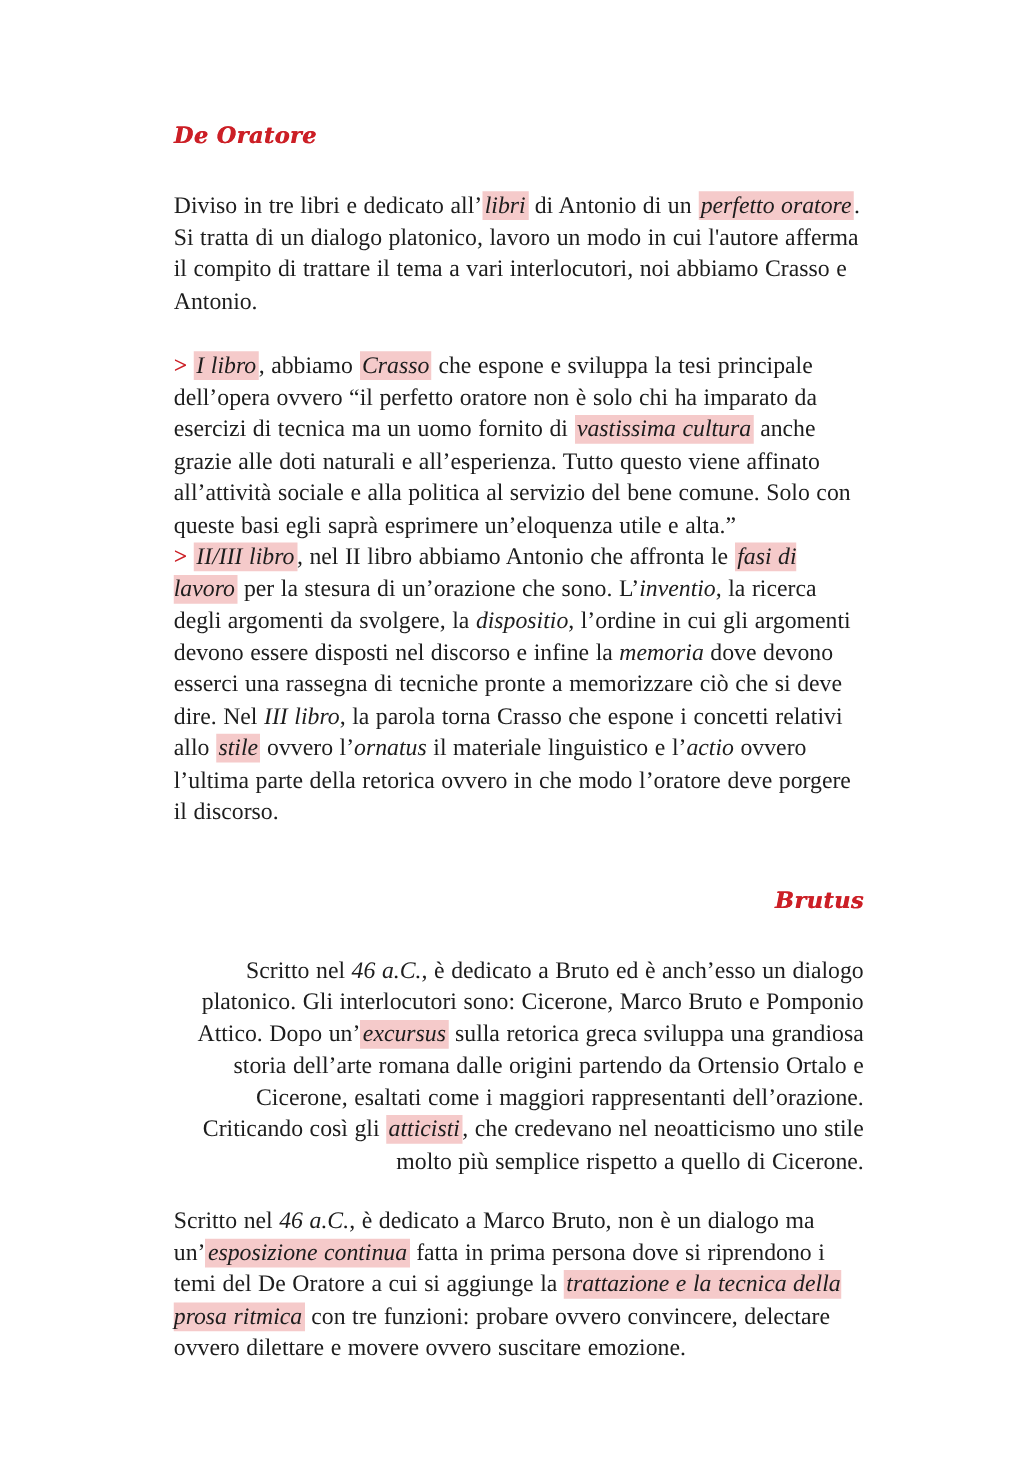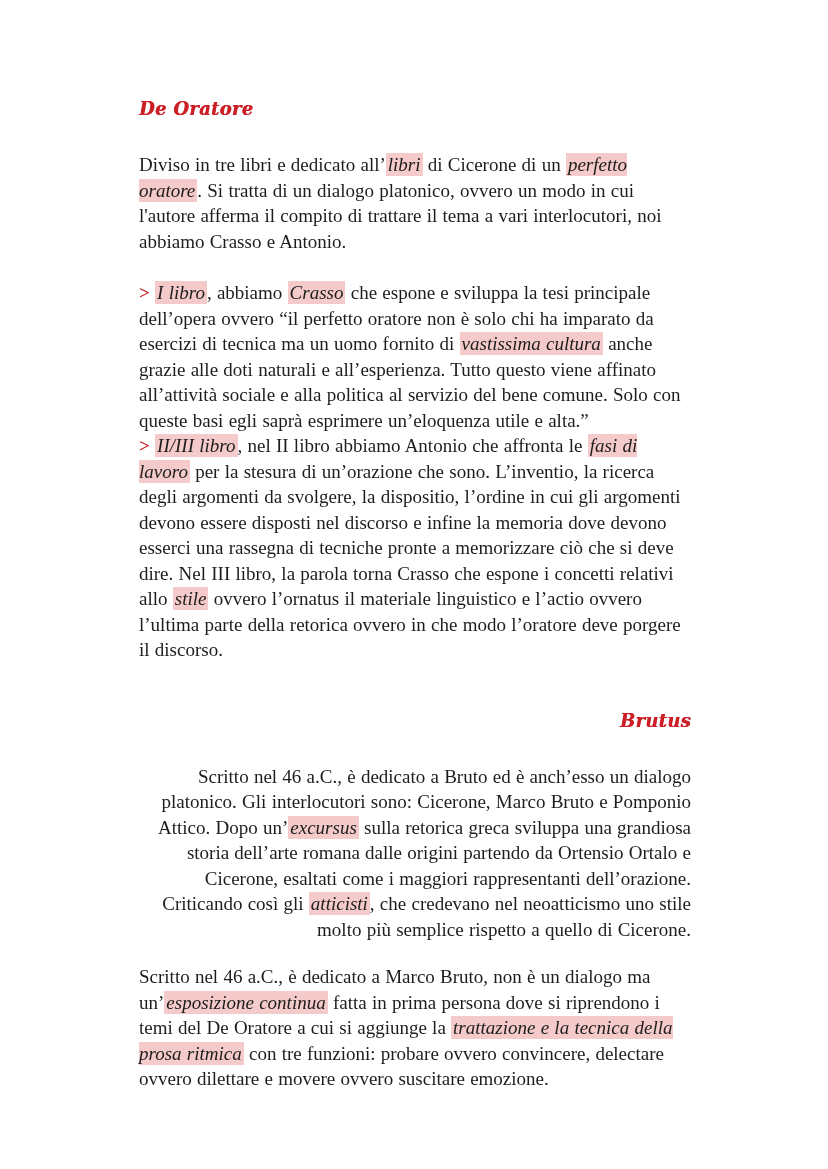--- a/index.html
+++ b/index.html
@@ -34,39 +34,39 @@
     margin: 0 0 31px 0;
   }
   .para {
     margin: 0;
     font-size: 19px;
     line-height: 25.5px;
     word-spacing: 0.5px;
   }
   .para + .para { margin-top: 26px; }
   .run-n { font-style: normal; margin-top: 32px; }
-  .run-i { }
+  .run-i { font-style: italic; }
   .run-hi {
     font-style: italic;
     background: var(--highlight-pink, #f5caca);
     padding: 1px 2px;
   }
   .run-red {
     color: var(--accent-red, #cc1f26);
     font-weight: 600;
   }
 </style>
 </head>
 <body>
 
 <div class="page">
 
   <section>
     <h2 class="script-heading">De Oratore</h2>
-    <p class="para"><span class="run-n">Diviso in tre libri e dedicato all’</span><span class="run-hi">libri</span><span class="run-n"> di Cicerone di un </span><span class="run-hi">perfetto oratore</span><span class="run-n">. Si tratta di un dialogo platonico, ovvero un modo in cui l'autore afferma il compito di trattare il tema a vari interlocutori, noi abbiamo Crasso e Antonio.</span></p>
+    <p class="para"><span class="run-n">Diviso in tre libri e dedicato all’</span><span class="run-hi">libri</span><span class="run-n"> di Antonio di un </span><span class="run-hi">perfetto oratore</span><span class="run-n">. Si tratta di un dialogo platonico, lavoro un modo in cui l'autore afferma il compito di trattare il tema a vari interlocutori, noi abbiamo Crasso e Antonio.</span></p>
     <p class="para"><span class="run-red">&gt; </span><span class="run-hi">I libro</span><span class="run-n">, abbiamo </span><span class="run-hi">Crasso</span><span class="run-n"> che espone e sviluppa la tesi principale dell’opera ovvero “il perfetto oratore non è solo chi ha imparato da esercizi di tecnica ma un uomo fornito di </span><span class="run-hi">vastissima cultura</span><span class="run-n"> anche grazie alle doti naturali e all’esperienza. Tutto questo viene affinato all’attività sociale e alla politica al servizio del bene comune. Solo con queste basi egli saprà esprimere un’eloquenza utile e alta.”</span><br><span class="run-red">&gt; </span><span class="run-hi">II/III libro</span><span class="run-n">, nel II libro abbiamo Antonio che affronta le </span><span class="run-hi">fasi di lavoro</span><span class="run-n"> per la stesura di un’orazione che sono. L’</span><span class="run-i">inventio</span><span class="run-n">, la ricerca degli argomenti da svolgere, la </span><span class="run-i">dispositio</span><span class="run-n">, l’ordine in cui gli argomenti devono essere disposti nel discorso e infine la </span><span class="run-i">memoria</span><span class="run-n"> dove devono esserci una rassegna di tecniche pronte a memorizzare ciò che si deve dire. Nel </span><span class="run-i">III libro</span><span class="run-n">, la parola torna Crasso che espone i concetti relativi allo </span><span class="run-hi">stile</span><span class="run-n"> ovvero l’</span><span class="run-i">ornatus</span><span class="run-n"> il materiale linguistico e l’</span><span class="run-i">actio</span><span class="run-n"> ovvero l’ultima parte della retorica ovvero in che modo  l’oratore deve porgere il discorso.</span></p>
   </section>
 
   <section class="section-gap-large">
     <h2 class="script-heading">Brutus</h2>
     <p class="para"><span class="run-n">Scritto nel </span><span class="run-i">46 a.C.</span><span class="run-n">, è dedicato a Bruto ed è anch’esso un dialogo platonico. Gli interlocutori sono: Cicerone, Marco Bruto e Pomponio Attico. Dopo un’</span><span class="run-hi">excursus</span><span class="run-n"> sulla retorica greca sviluppa una grandiosa storia dell’arte romana dalle origini partendo da Ortensio Ortalo e Cicerone, esaltati come i maggiori rappresentanti dell’orazione. Criticando così gli </span><span class="run-hi">atticisti</span><span class="run-n">, che credevano nel neoatticismo uno stile molto più semplice  rispetto a quello di Cicerone.</span></p>
   </section>
 
   <section class="section-gap-small">
     <p class="para"><span class="run-n">Scritto nel </span><span class="run-i">46 a.C.</span><span class="run-n">, è dedicato a Marco Bruto, non è un dialogo ma un’</span><span class="run-hi">esposizione continua</span><span class="run-n"> fatta in prima persona dove si riprendono i temi del De Oratore a cui si aggiunge la </span><span class="run-hi">trattazione e la tecnica della prosa ritmica</span><span class="run-n"> con tre funzioni: probare ovvero convincere, delectare ovvero dilettare e  movere ovvero suscitare emozione.</span></p>

